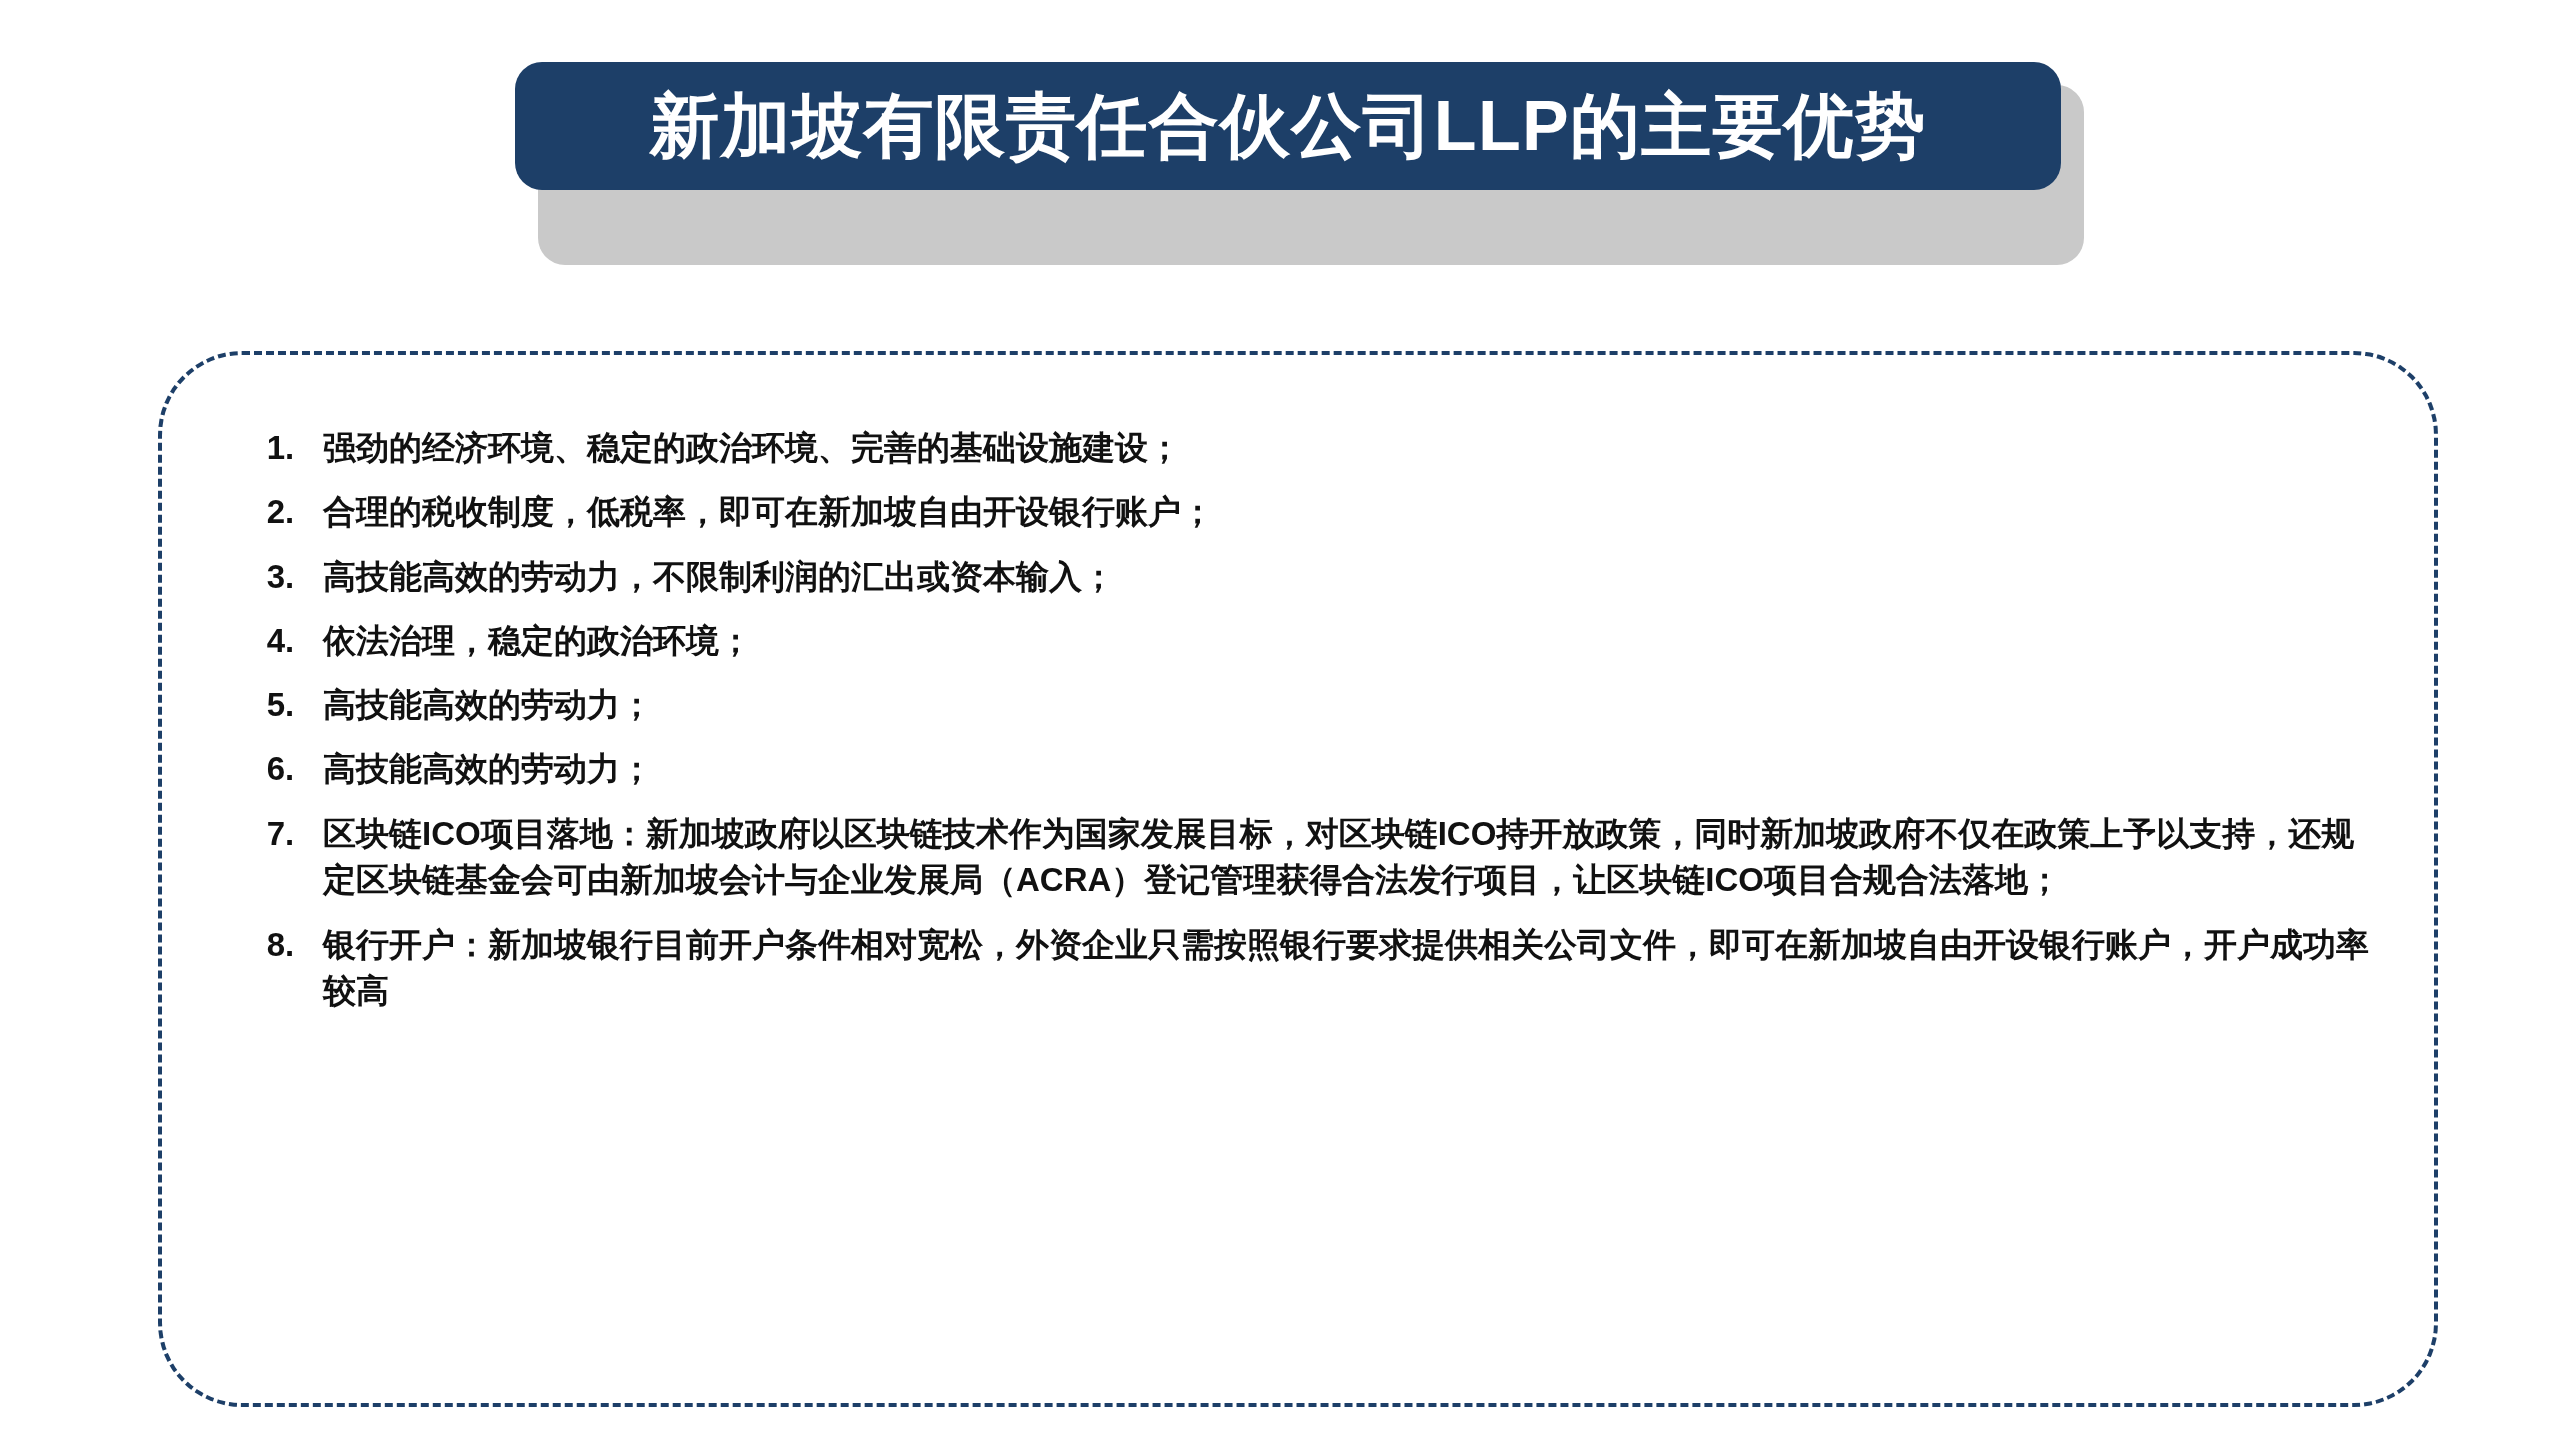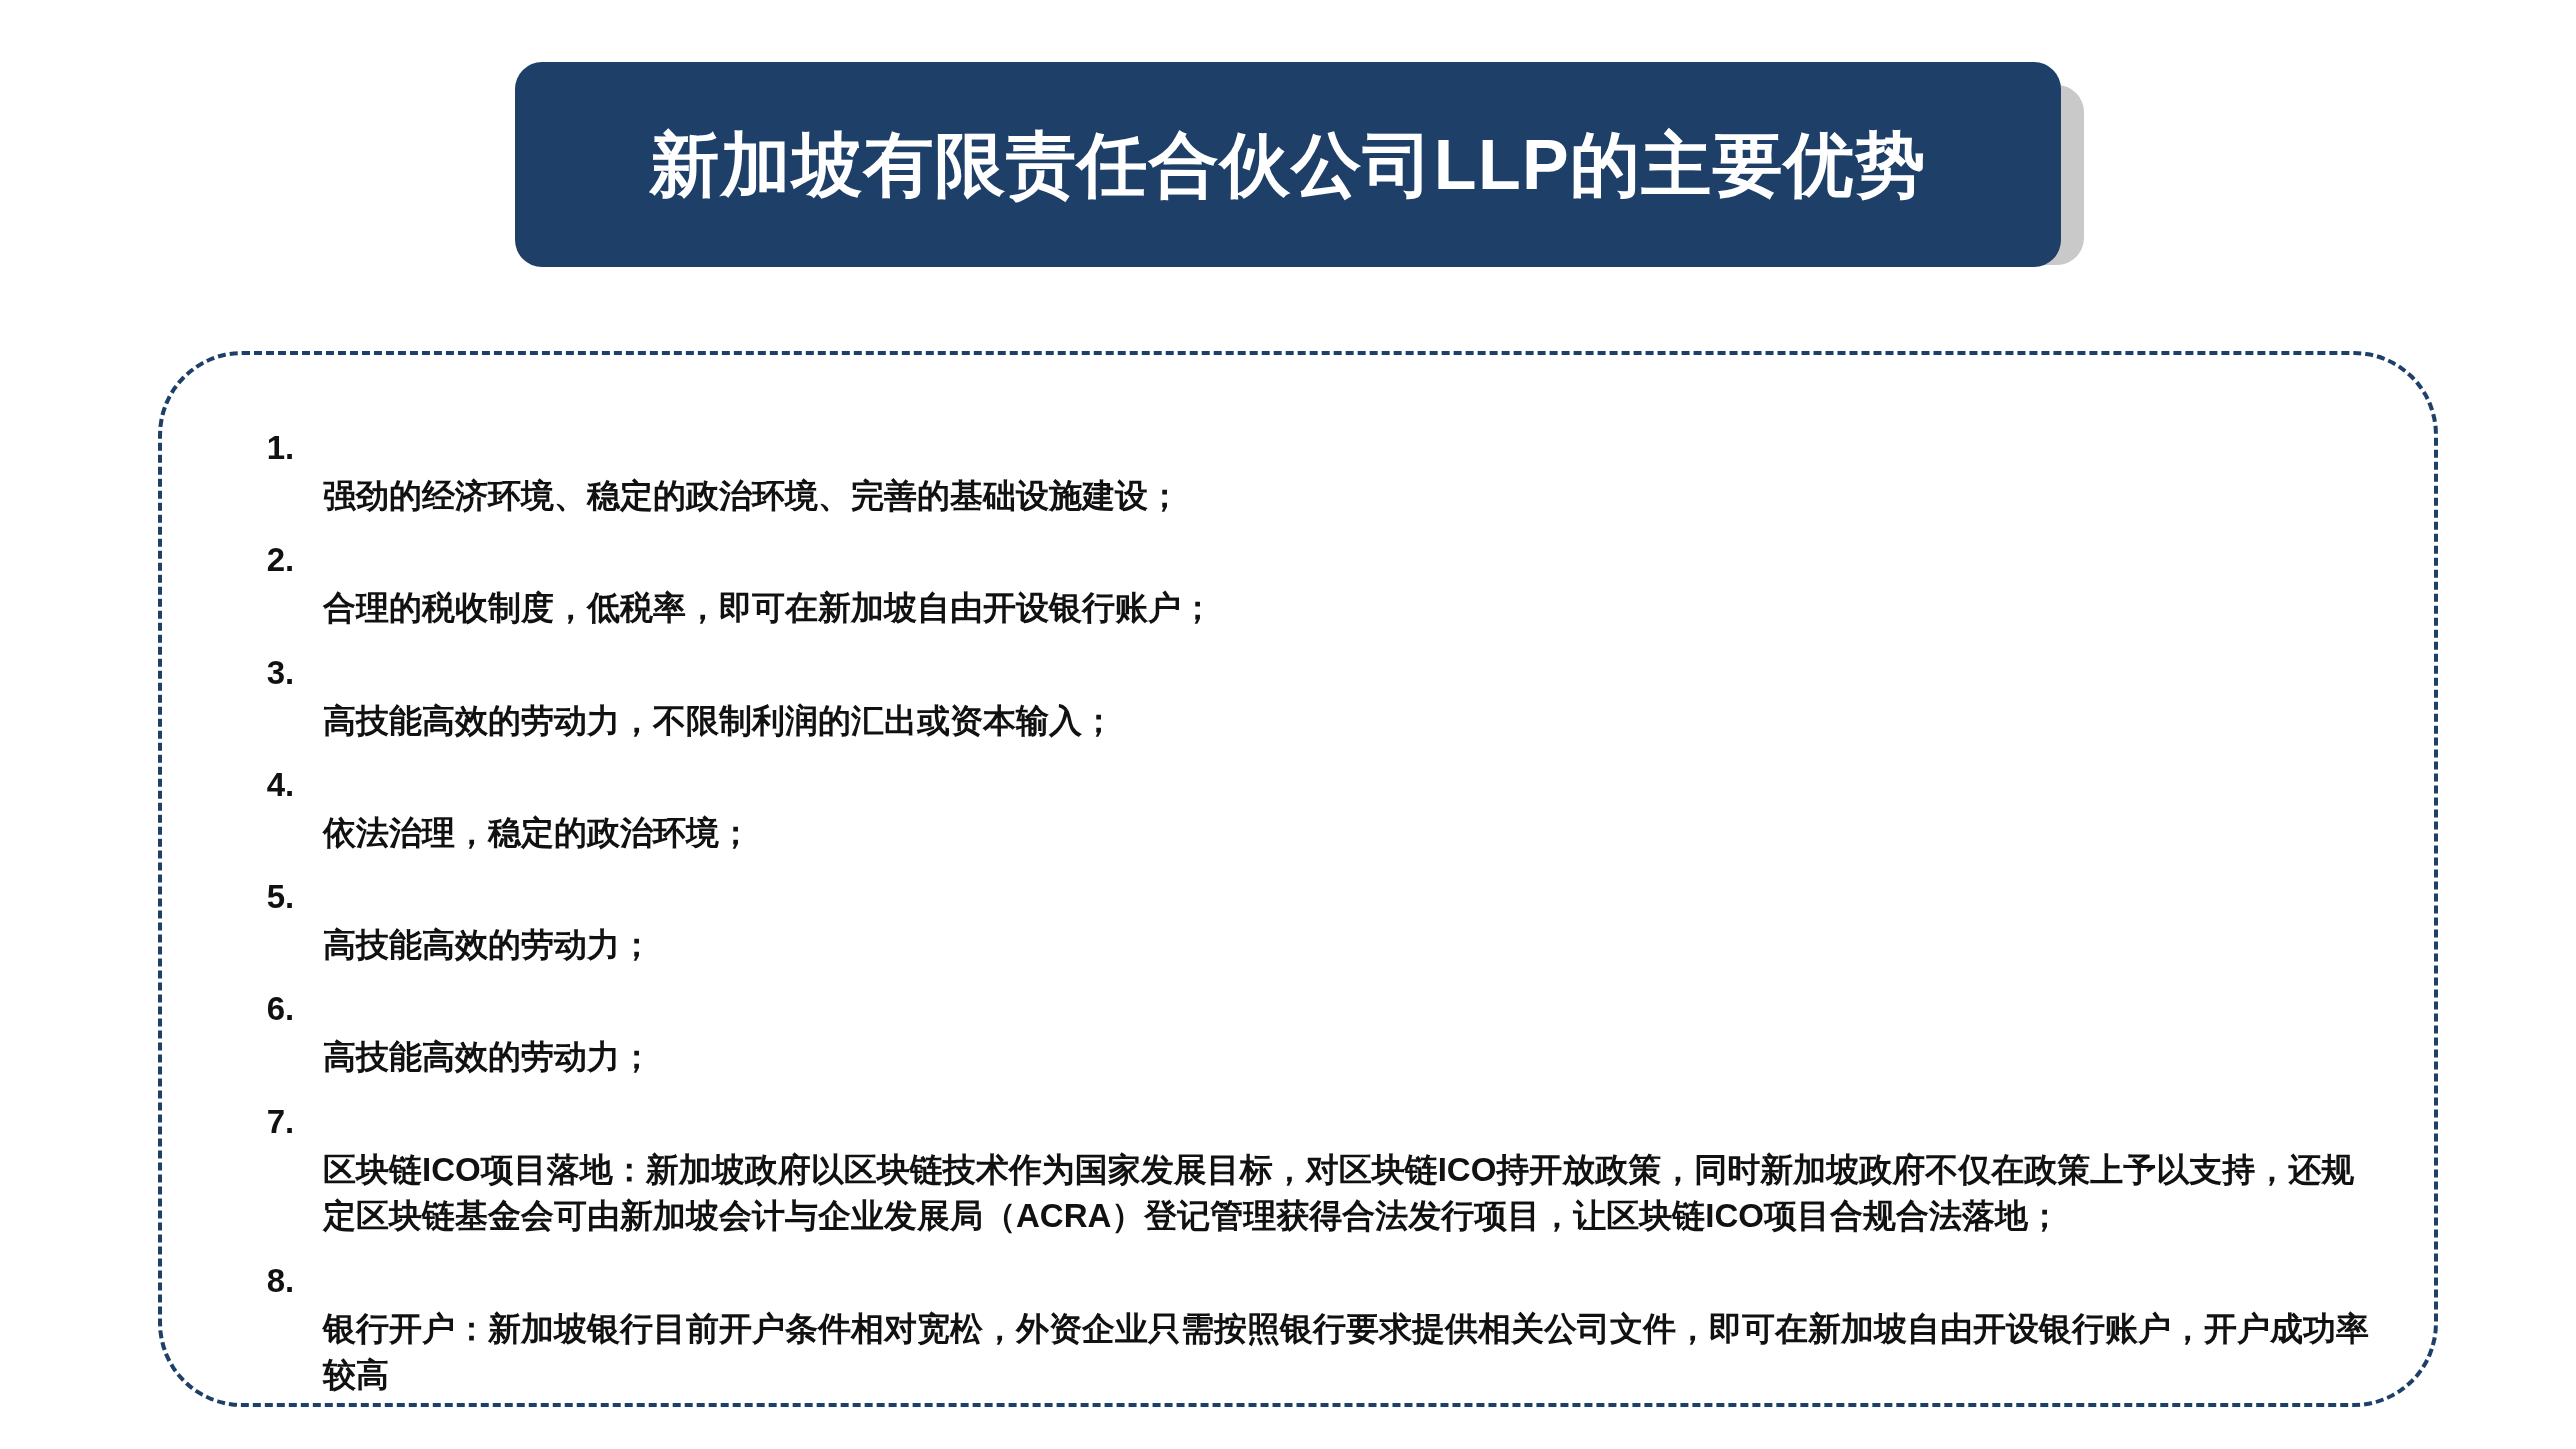--- a/index.html
+++ b/index.html
@@ -30,21 +30,21 @@
     width: 1546px;
     height: 180px;
     background: #c9c9c9;
     border-radius: 27px;
   }
   .title-box {
     position: absolute;
     left: 0;
     top: 0;
     width: 1546px;
-    height: 205px;
+    height: 128px;
     background: #1d3f68;
     border-radius: 27px;
     display: flex;
     align-items: center;
     justify-content: center;
   }
   .title-text {
     color: #ffffff;
     font-size: 70px;
     font-weight: bold;
@@ -88,21 +88,20 @@
     flex: 0 0 auto;
     width: 64px;
     text-align: left;
     padding-left: 7.7px;
     box-sizing: border-box;
     color: #111111;
   }
   .item-text {
     flex: 1 1 auto;
     text-align: left;
-    margin-top: 48px;
   }
 </style>
 </head>
 <body>
 
 <div class="title-wrap">
   <div class="title-shadow"></div>
   <div class="title-box">
     <span class="title-text">新加坡有限责任合伙公司LLP的主要优势</span>
   </div>

